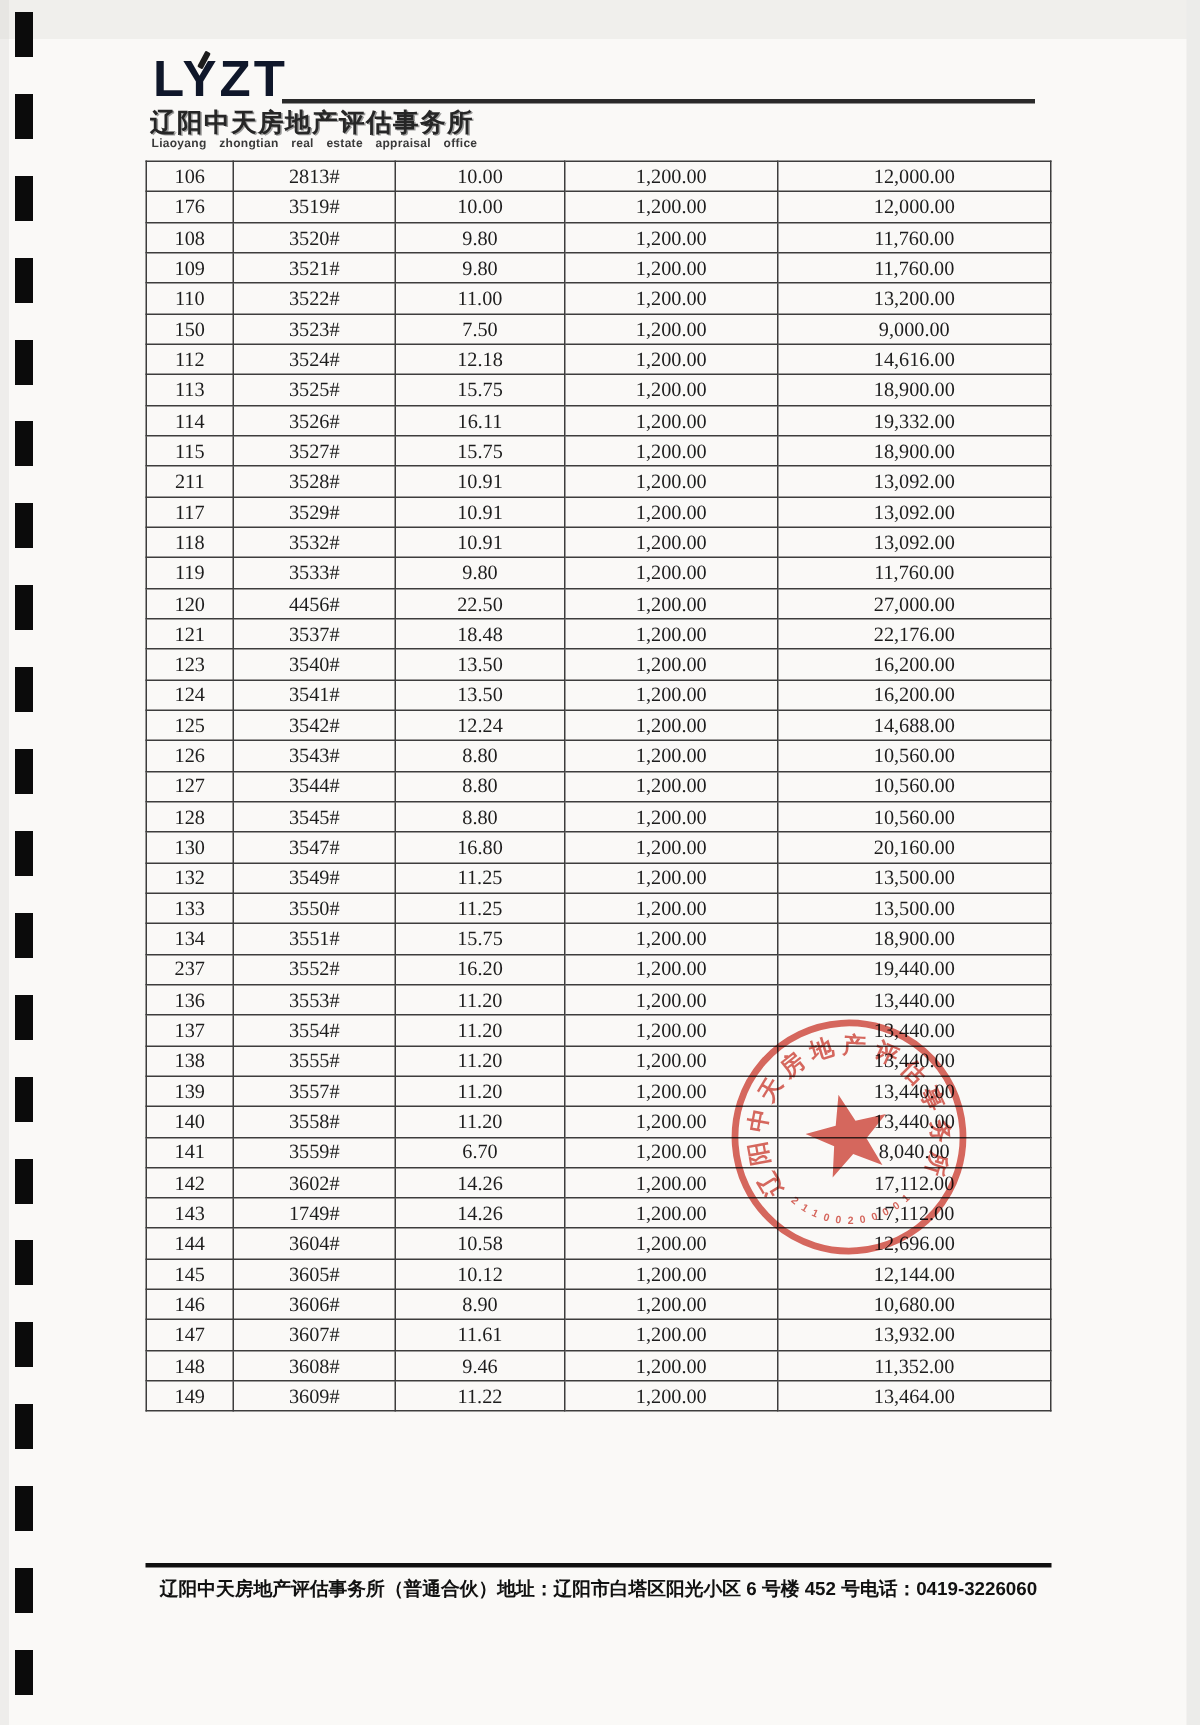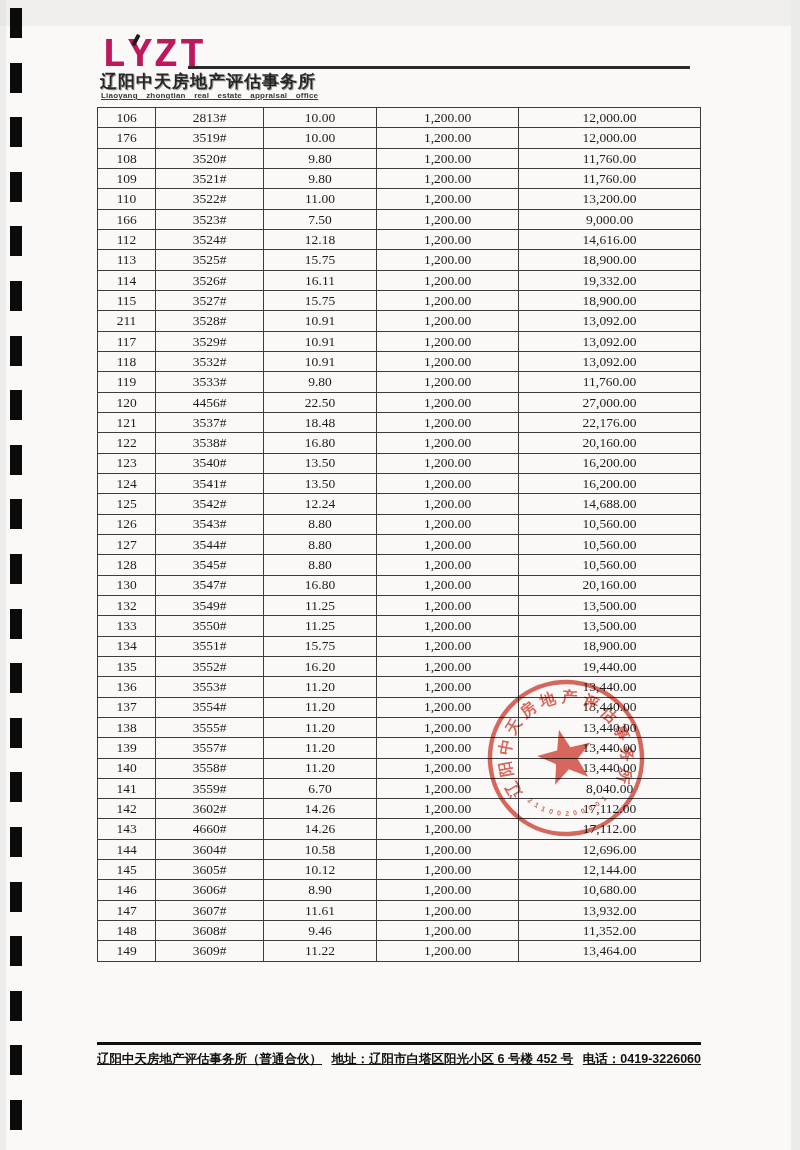--- a/index.html
+++ b/index.html
@@ -15,40 +15,40 @@
 
   
   .binding{
     position:absolute;left:10px;top:8px;width:12px;height:1140px;
     background:repeating-linear-gradient(to bottom,#0b0b0b 0 30px,transparent 30px 54.6px);
   }
 
   
   .logo{
     position:absolute;left:102px;top:36px;
-    font-family:Liberation Mono, monospace;font-weight:900;font-size:40px;
-    letter-spacing:2px;color:#be185d;line-height:1;
+    font-family:Liberation Sans, sans-serif;font-weight:900;font-size:34px;
+    letter-spacing:2px;color:#0f172a;line-height:1;
   }
   .logo-tick{
     position:absolute;left:134px;top:34px;width:4px;height:12px;
     background:#1c1c1c;transform:rotate(28deg);border-radius:1px;
   }
   .header-rule{
     position:absolute;left:188px;top:66px;width:502px;height:3px;background:#2a2a2a;
   }
   .org-cn{
     position:absolute;left:100px;top:70px;
     font-family:"Liberation Sans",sans-serif;font-weight:900;font-size:17px;
     letter-spacing:1px;color:#262626;
     text-shadow:1px 1px 0 rgba(40,40,40,.45);
   }
   .org-en{
     position:absolute;left:101px;top:91px;
     font-family:"Liberation Sans",sans-serif;font-weight:700;font-size:8px;
-    color:#3a3a3a;word-spacing:6px;letter-spacing:.2px;text-decoration:underline;
+    color:#3a3a3a;word-spacing:6px;letter-spacing:.2px;
   }
 
   
   .units-table{
     position:absolute;left:97px;top:107px;width:603px;
     border-collapse:collapse;table-layout:fixed;
   }
   .units-table td{
     border:1px solid #3d3d3d;height:19.33px;
     text-align:center;vertical-align:middle;
@@ -63,23 +63,23 @@
     mix-blend-mode:multiply;opacity:.88;transform:rotate(-4deg);
     pointer-events:none;
   }
 
   
   .footer-rule{
     position:absolute;left:97px;top:1042px;width:604px;height:3px;background:#101010;
   }
   .footer-line{
     position:absolute;left:97px;top:1051px;width:604px;
-    display:flex;justify-content:space-between;align-items:baseline;
+    display:flex;justify-content:center;align-items:baseline;
     font-family:"Liberation Sans",sans-serif;font-weight:700;
-    font-size:12.5px;color:#111;white-space:nowrap;text-decoration:underline;
+    font-size:12.5px;color:#111;white-space:nowrap;
   }
 </style>
 </head>
 <body>
 
 <div class="scan-top"></div>
 <div class="scan-right"></div>
 <div class="scan-left"></div>
 <div class="binding"></div>
 
@@ -127,21 +127,21 @@
         <td>11,760.00</td>
       </tr>
       <tr>
         <td>110</td>
         <td>3522#</td>
         <td>11.00</td>
         <td>1,200.00</td>
         <td>13,200.00</td>
       </tr>
       <tr>
-        <td>166</td>
+        <td>150</td>
         <td>3523#</td>
         <td>7.50</td>
         <td>1,200.00</td>
         <td>9,000.00</td>
       </tr>
       <tr>
         <td>112</td>
         <td>3524#</td>
         <td>12.18</td>
         <td>1,200.00</td>
@@ -204,27 +204,20 @@
         <td>27,000.00</td>
       </tr>
       <tr>
         <td>121</td>
         <td>3537#</td>
         <td>18.48</td>
         <td>1,200.00</td>
         <td>22,176.00</td>
       </tr>
       <tr>
-        <td>122</td>
-        <td>3538#</td>
-        <td>16.80</td>
-        <td>1,200.00</td>
-        <td>20,160.00</td>
-      </tr>
-      <tr>
         <td>123</td>
         <td>3540#</td>
         <td>13.50</td>
         <td>1,200.00</td>
         <td>16,200.00</td>
       </tr>
       <tr>
         <td>124</td>
         <td>3541#</td>
         <td>13.50</td>
@@ -281,21 +274,21 @@
         <td>13,500.00</td>
       </tr>
       <tr>
         <td>134</td>
         <td>3551#</td>
         <td>15.75</td>
         <td>1,200.00</td>
         <td>18,900.00</td>
       </tr>
       <tr>
-        <td>135</td>
+        <td>237</td>
         <td>3552#</td>
         <td>16.20</td>
         <td>1,200.00</td>
         <td>19,440.00</td>
       </tr>
       <tr>
         <td>136</td>
         <td>3553#</td>
         <td>11.20</td>
         <td>1,200.00</td>
@@ -338,21 +331,21 @@
       </tr>
       <tr>
         <td>142</td>
         <td>3602#</td>
         <td>14.26</td>
         <td>1,200.00</td>
         <td>17,112.00</td>
       </tr>
       <tr>
         <td>143</td>
-        <td>4660#</td>
+        <td>1749#</td>
         <td>14.26</td>
         <td>1,200.00</td>
         <td>17,112.00</td>
       </tr>
       <tr>
         <td>144</td>
         <td>3604#</td>
         <td>10.58</td>
         <td>1,200.00</td>
         <td>12,696.00</td>

